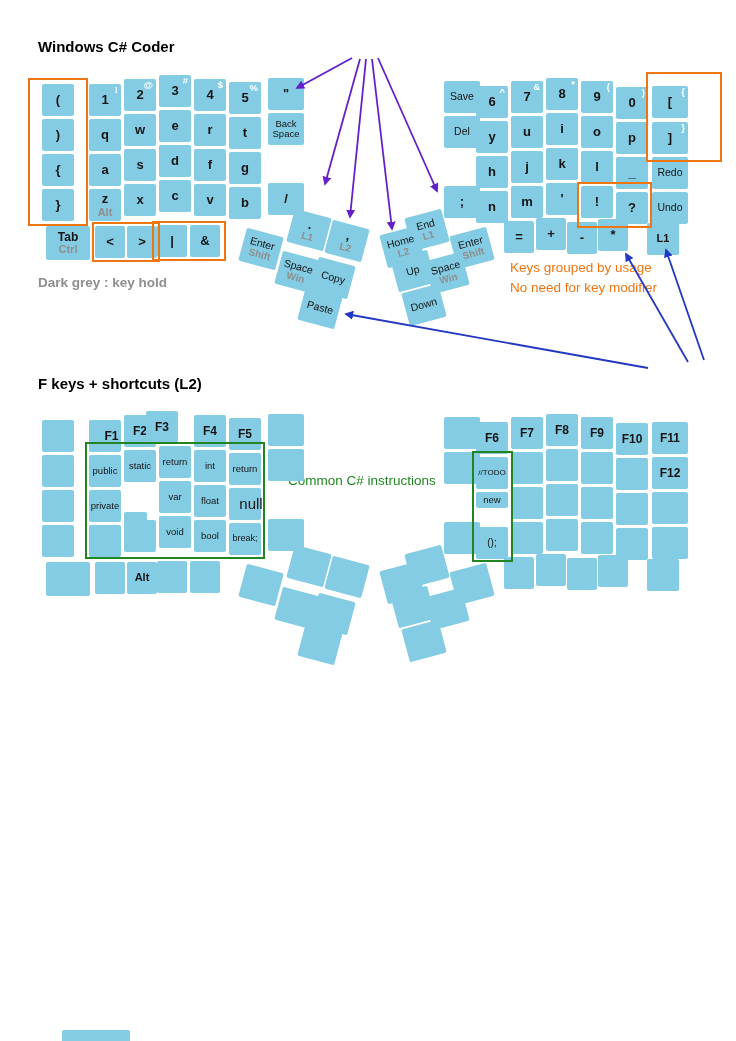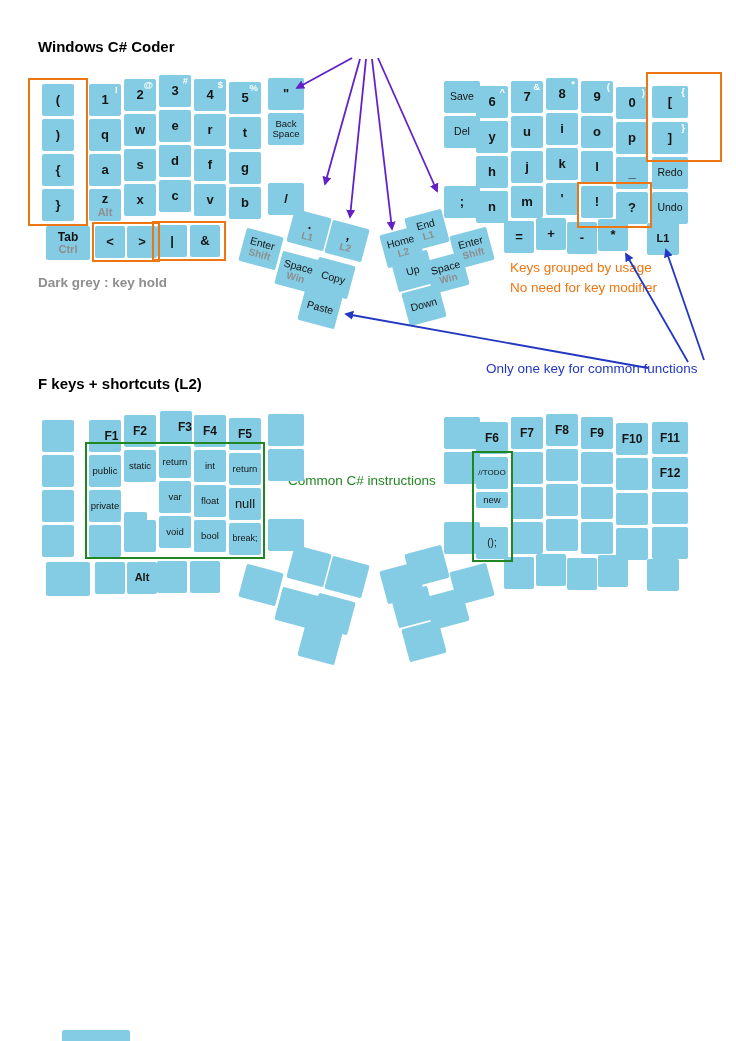--- a/index.html
+++ b/index.html
@@ -29,21 +29,20 @@
   #arrows { position:absolute; left:0; top:0; pointer-events:none; }
 </style>
 </head>
 <body>
 
 <div id="page">
   <h1 class="title t1">Windows C# Coder</h1>
   <div class="note grey-n">Dark grey : key hold</div>
   <div class="note orange-n1">Keys grouped by usage</div>
   <div class="note orange-n2">No need for key modifier</div>
-  <div class="note blue-n">Only one key for common functions</div>
   <h1 class="title t2">F keys + shortcuts (L2)</h1>
   <div class="note green-n">Common C# instructions</div>
 
   <div id="keys">
       <div class="key" style="left: 42px; top: 84px; width: 32px; height: 32px;">
         <span class="tap" style="font-size: 13px; font-weight: 700;">(</span>
       </div>
       <div class="key" style="left: 42px; top: 119px; width: 32px; height: 32px;">
         <span class="tap" style="font-size: 13px; font-weight: 700;">)</span>
       </div>
@@ -295,21 +294,21 @@
       <div class="key" style="left: 42px; top: 420px; width: 32px; height: 32px;"></div>
       <div class="key" style="left: 42px; top: 455px; width: 32px; height: 32px;"></div>
       <div class="key" style="left: 42px; top: 490px; width: 32px; height: 32px;"></div>
       <div class="key" style="left: 42px; top: 525px; width: 32px; height: 32px;"></div>
       <div class="key" style="left: 89px; top: 420px; width: 32px; height: 32px; padding-left: 13px;">
         <span class="tap" style="font-size: 12px; font-weight: 700;">F1</span>
       </div>
       <div class="key" style="left: 124px; top: 415px; width: 32px; height: 32px;">
         <span class="tap" style="font-size: 12px; font-weight: 700;">F2</span>
       </div>
-      <div class="key" style="left: 160px; top: 411px; width: 32px; height: 32px; align-items: flex-end;">
+      <div class="key" style="left: 146px; top: 411px; width: 32px; height: 32px;">
         <span class="tap" style="font-size: 12px; font-weight: 700;">F3</span>
       </div>
       <div class="key" style="left: 194px; top: 415px; width: 32px; height: 32px;">
         <span class="tap" style="font-size: 12px; font-weight: 700;">F4</span>
       </div>
       <div class="key" style="left: 229px; top: 418px; width: 32px; height: 32px;">
         <span class="tap" style="font-size: 12px; font-weight: 700;">F5</span>
       </div>
       <div class="key" style="left: 268px; top: 414px; width: 36px; height: 32px;"></div>
       <div class="key" style="left: 89px; top: 455px; width: 32px; height: 32px;">
@@ -334,21 +333,21 @@
       <div class="key" style="left: 124px; top: 512px; width: 23px; height: 32px;">
         <span class="tap" style="font-size: 9.5px; font-weight: 400;">const</span>
       </div>
       <div class="key" style="left: 159px; top: 481px; width: 32px; height: 32px;">
         <span class="tap" style="font-size: 9.5px; font-weight: 400;">var</span>
       </div>
       <div class="key" style="left: 194px; top: 485px; width: 32px; height: 32px;">
         <span class="tap" style="font-size: 9.5px; font-weight: 400;">float</span>
       </div>
       <div class="key" style="left: 229px; top: 488px; width: 32px; height: 32px;">
-        <span class="tap" style="font-size: 13px; font-weight: 400;">null</span>
+        <span class="tap" style="font-size: 15px; font-weight: 400; padding-left: 12px;">null</span>
       </div>
       <div class="key" style="left: 89px; top: 525px; width: 32px; height: 32px;"></div>
       <div class="key" style="left: 124px; top: 520px; width: 32px; height: 32px;"></div>
       <div class="key" style="left: 159px; top: 516px; width: 32px; height: 32px;">
         <span class="tap" style="font-size: 9.5px; font-weight: 400;">void</span>
       </div>
       <div class="key" style="left: 194px; top: 520px; width: 32px; height: 32px;">
         <span class="tap" style="font-size: 9.5px; font-weight: 400;">bool</span>
       </div>
       <div class="key" style="left: 229px; top: 523px; width: 32px; height: 32px;">

